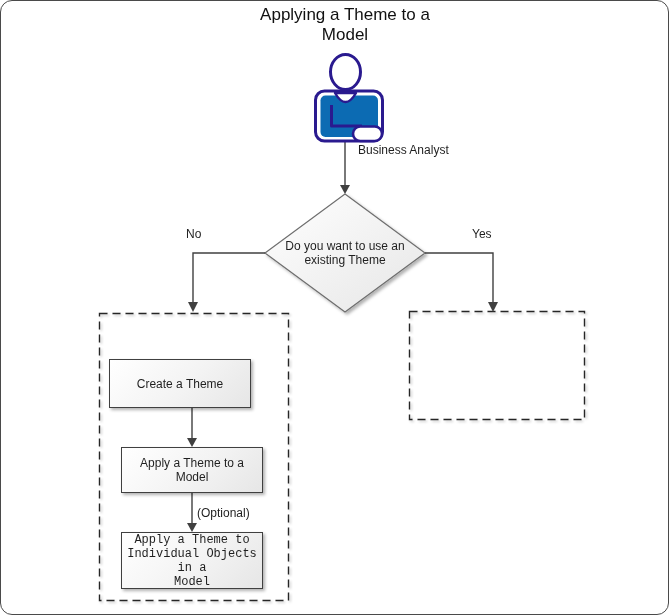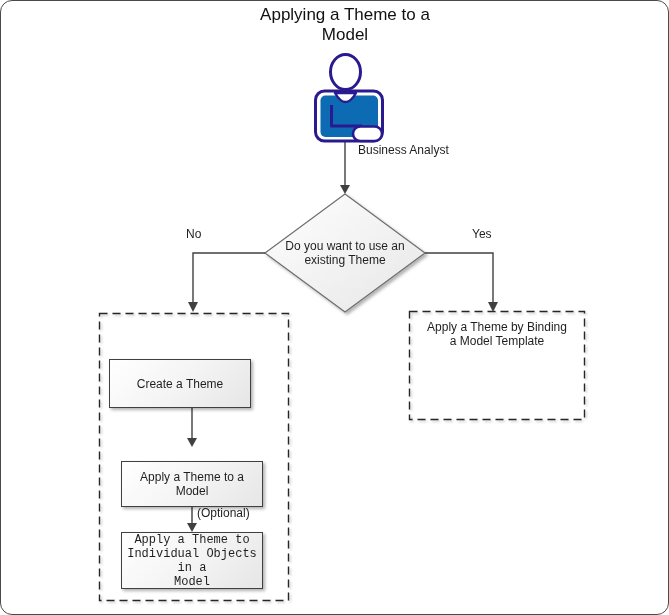--- a/index.html
+++ b/index.html
@@ -25,21 +25,21 @@
   .optional-label{left:196px;top:505px;}
   .pbox{
     position:absolute;z-index:2;box-sizing:border-box;
     border:1px solid #404040;
     background:linear-gradient(135deg,#ffffff 0%,#f3f3f3 55%,#e6e6e6 100%);
     box-shadow:2px 2px 3px rgba(0,0,0,0.30);
     display:flex;align-items:center;justify-content:center;
     text-align:center;font-size:12px;line-height:14px;white-space:pre-line;
   }
   .box-create{left:108px;top:358px;width:142px;height:49px;}
-  .box-apply{left:120px;top:446px;width:142px;height:46px;margin-top:14px;}
+  .box-apply{left:120px;top:446px;width:142px;height:46px;}
   .box-individual{left:120px;top:531px;width:142px;height:57px;font-family:Liberation Mono, monospace;}
   .box-bind{left:420px;top:363px;width:157px;height:46px;}
 </style>
 </head>
 <body>
 
 <div class="canvas">
 
   <svg class="overlay" width="669" height="615" viewBox="0 0 669 615">
     <defs>
@@ -95,16 +95,14 @@
   <div class="txt label yes-label">Yes</div>
 
   <div class="pbox box-create">Create a Theme</div>
   <div class="pbox box-apply">Apply a Theme to a
 Model</div>
   <div class="txt label optional-label">(Optional)</div>
   <div class="pbox box-individual">Apply a Theme to
 Individual Objects in a
 Model</div>
 
-  <div class="txt group-heading right-heading">Apply a Theme by Binding
-a Model Template</div>
 
 </div>
 
 </body></html>

